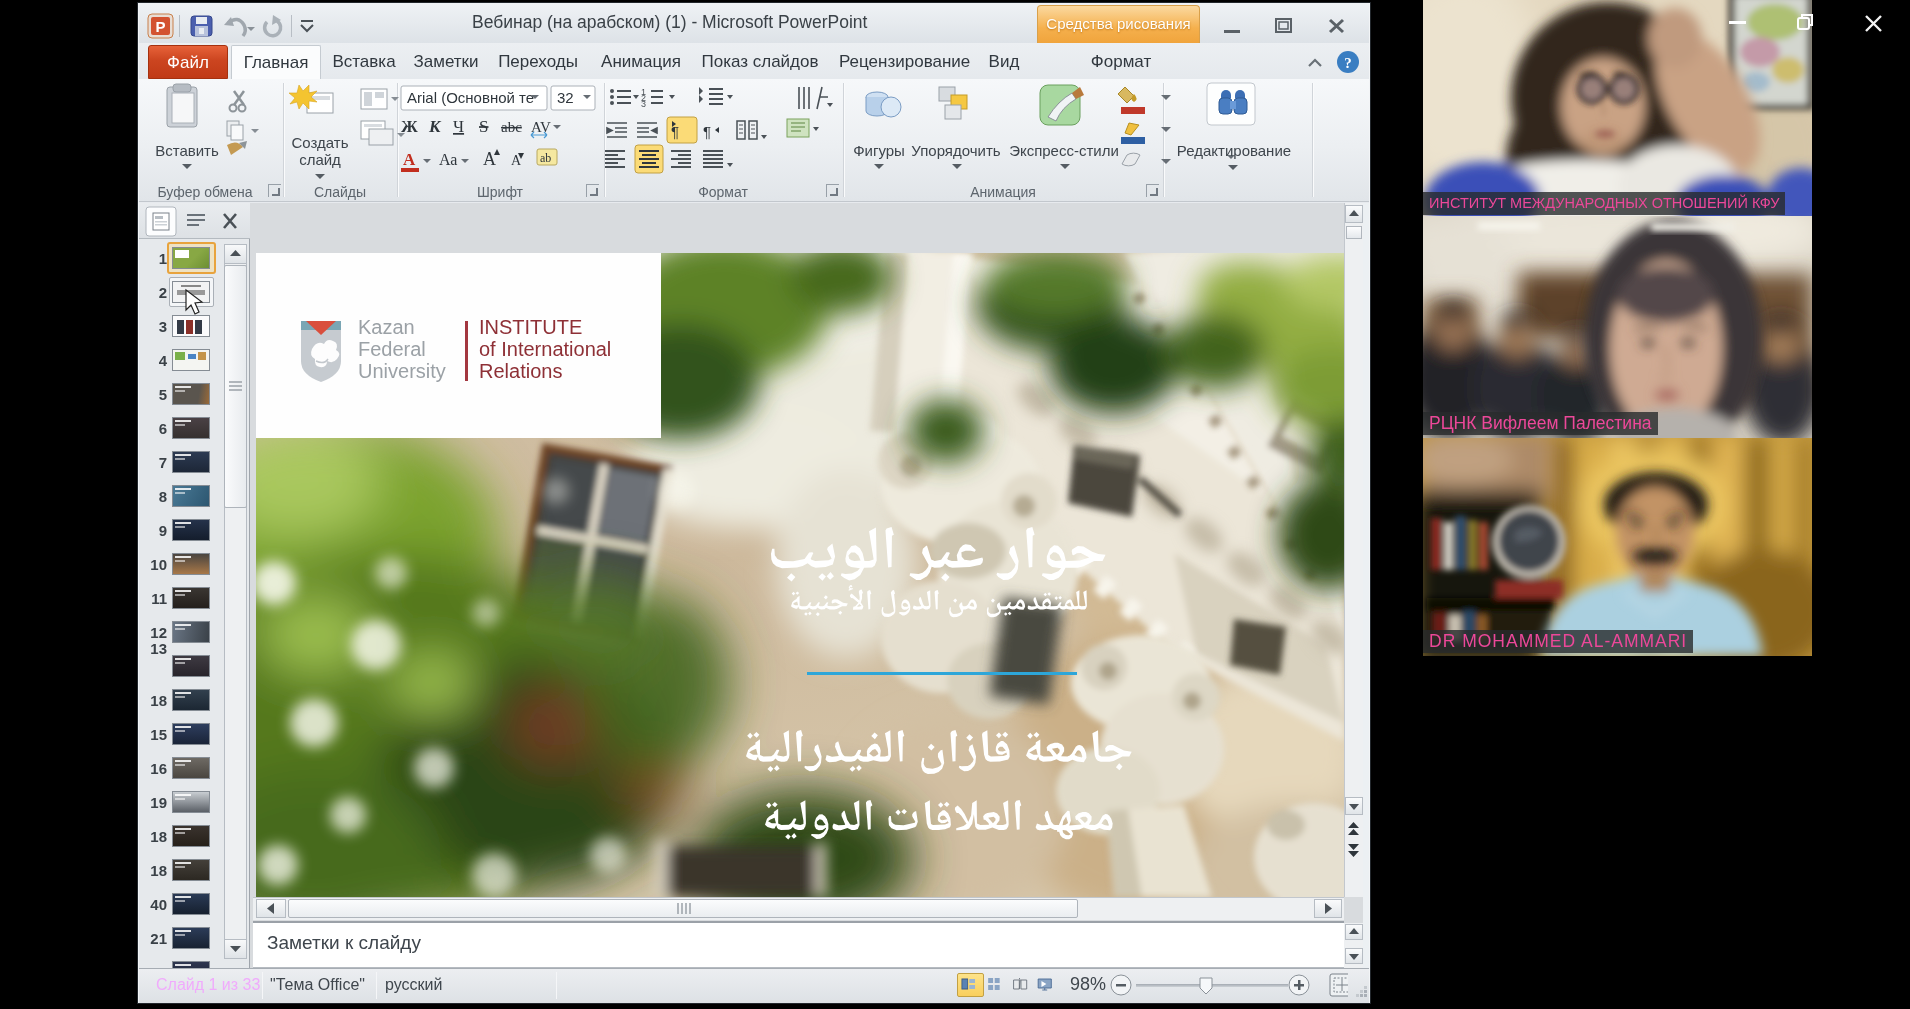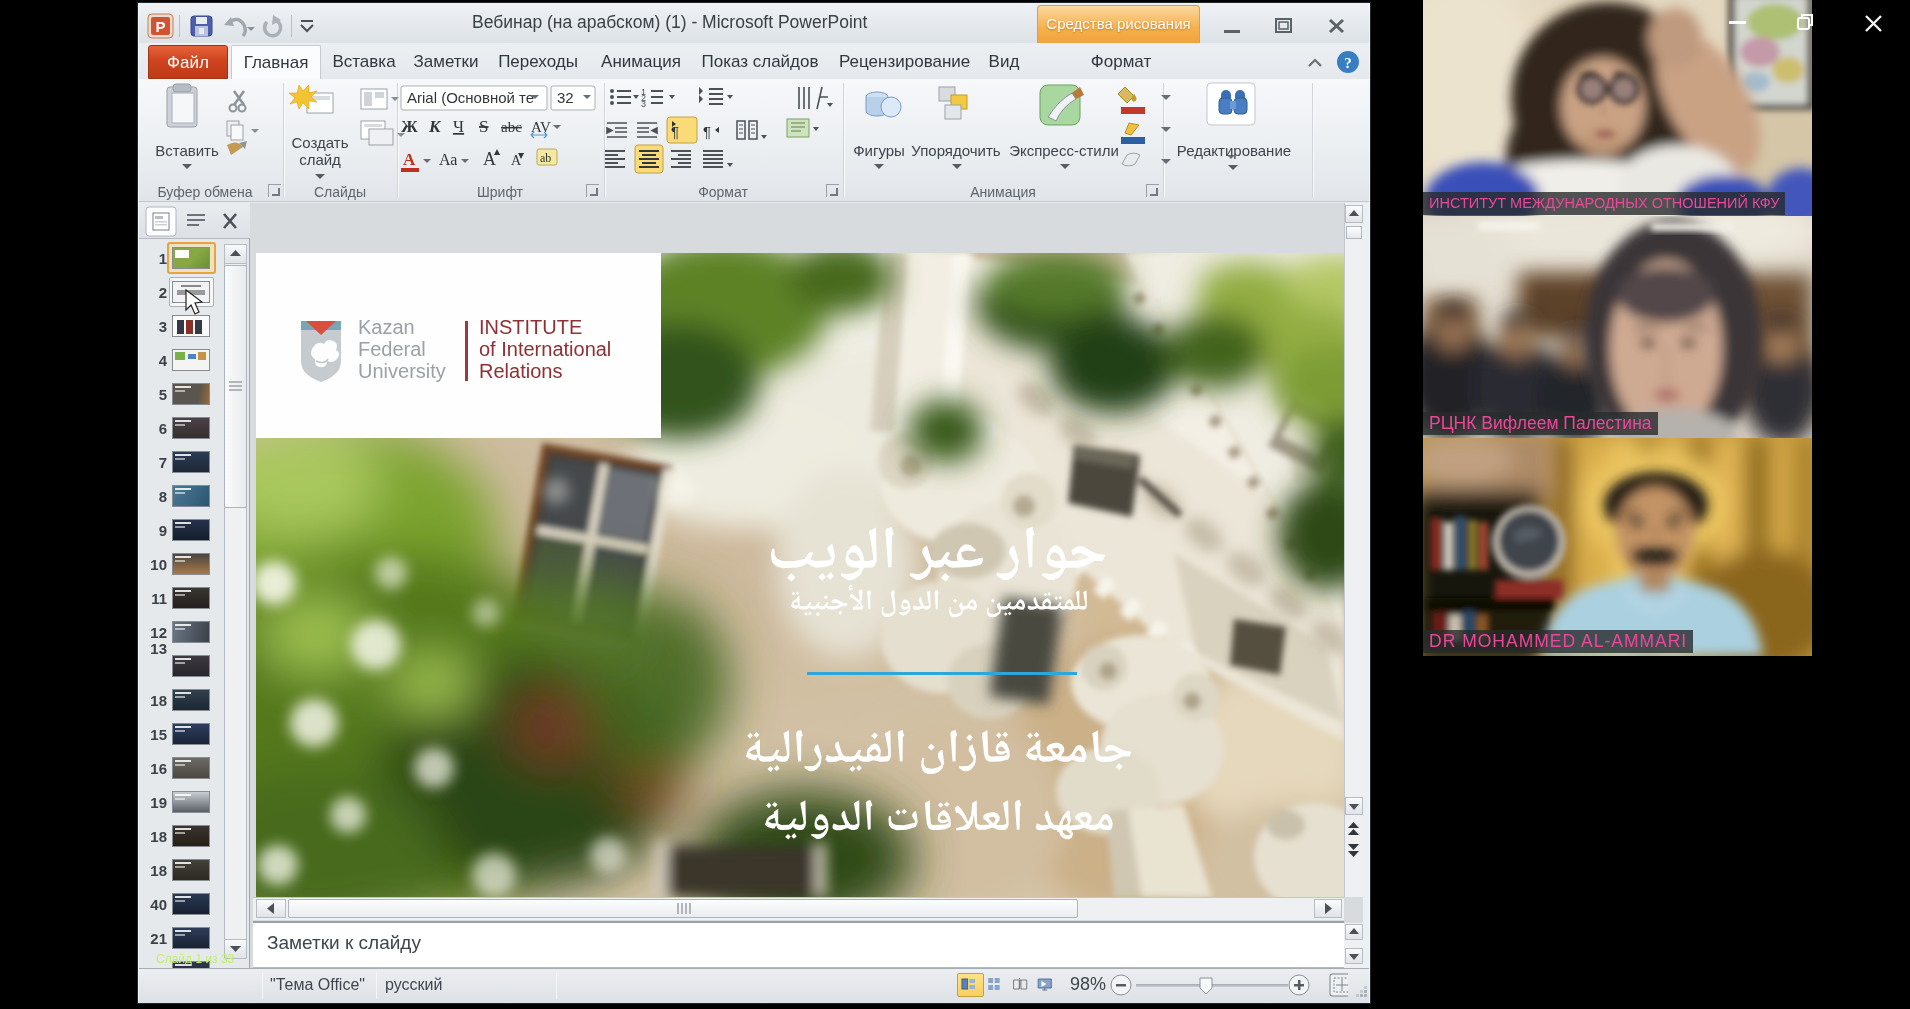--- a/index.html
+++ b/index.html
@@ -396,21 +396,21 @@
 <div class="a" style="left:1344px;top:923px;width:19px;height:45px;background:#eef0f2"></div>
 <div class="a" style="left:1345px;top:924px;width:18px;height:16px;background:linear-gradient(#fafbfc,#e0e4e8);border:1px solid #b6bcc3"></div>
 <svg class="a" style="left:1345px;top:924px" width="18" height="16">
     <path d="M4 10 l5 -6 5 6z" fill="#4a5157"></path>
   </svg>
 <div class="a" style="left:1345px;top:948px;width:18px;height:16px;background:linear-gradient(#fafbfc,#e0e4e8);border:1px solid #b6bcc3"></div>
 <svg class="a" style="left:1345px;top:948px" width="18" height="16">
     <path d="M4 6 l5 6 5 -6z" fill="#4a5157"></path>
   </svg>
 <div id="sbar"></div>
-<div class="a" style="left:156px;top:952px;font-size:12px;color:#bef264">Слайд 1 из 33</div>
+<div class="a" style="left:156px;top:976px;font-size:16px;color:#f0abfc">Слайд 1 из 33</div>
 <div class="a" style="left:270px;top:976px;font-size:16px;color:#3f464d">"Тема Office"</div>
 <div class="a" style="left:385px;top:976px;font-size:16px;color:#3f464d">русский</div>
 <div class="ssep" style="left:262px"></div>
 <div class="ssep" style="left:376px"></div>
 <div class="ssep" style="left:556px"></div>
 <div class="a" style="left:957px;top:973px;width:27px;height:24px;background:linear-gradient(#fde38a,#f9cf5e);border:1px solid #c2a043;border-radius:2px"></div>
 <svg class="a" style="left:957px;top:973px" width="104" height="24">
     <g transform="scale(0.82,1)">
 <g>
         <rect x="6" y="6" width="7" height="10" fill="#5a82b4" stroke="#3a5a84"></rect>

